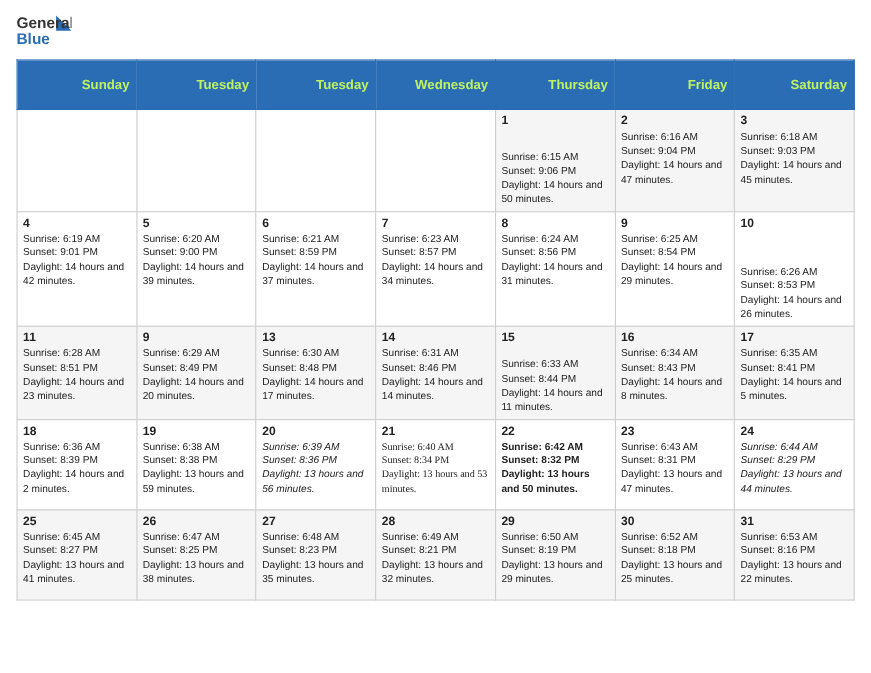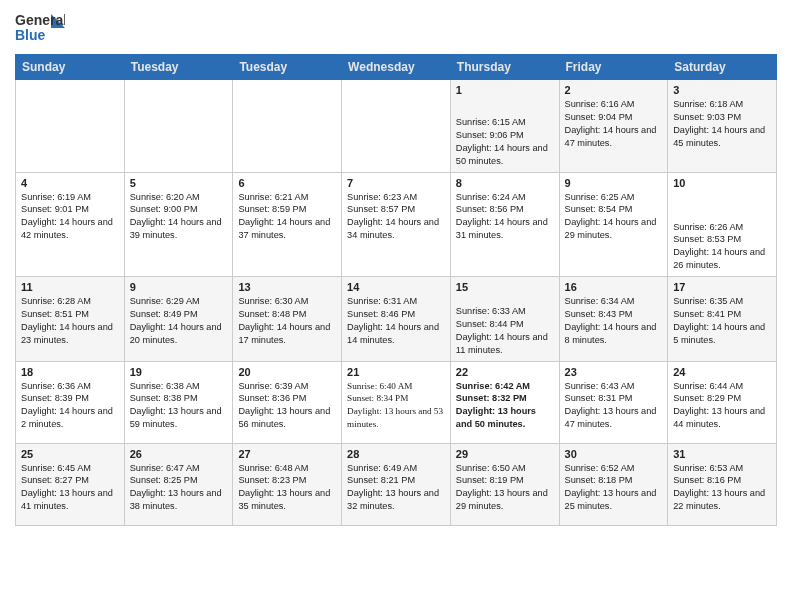--- a/index.html
+++ b/index.html
@@ -37,23 +37,23 @@
       font-size: 14px;
       color: #333;
     }
     table {
       width: 100%;
       border-collapse: collapse;
       table-layout: fixed;
     }
     thead th {
       background-color: #2a6db5;
-      color: #e5e5e5;
-      text-align: left;
-      padding: 5px 6px;
+      color: #bef264;
+      text-align: right;
+      padding: 15px 6px;
       font-size: 12px;
       font-weight: bold;
       border: 1px solid #2a6db5;
     }
     tbody td {
       vertical-align: top;
       border: 1px solid #ccc;
       padding: 4px 5px;
       font-size: 9.5px;
       color: #222;
@@ -230,21 +230,21 @@
 Daylight: 14 hours and 2 minutes.</div>
           </td>
           <td>
             <span class="day-num">19</span>
             <div class="cell-text" style="white-space: pre-line;">Sunrise: 6:38 AM
 Sunset: 8:38 PM
 Daylight: 13 hours and 59 minutes.</div>
           </td>
           <td>
             <span class="day-num">20</span>
-            <div class="cell-text" style="white-space: pre-line;">Sunrise: 6:39 AM
+            <div class="cell-text" style="white-space: pre-line; font-style: italic;">Sunrise: 6:39 AM
 Sunset: 8:36 PM
 Daylight: 13 hours and 56 minutes.</div>
           </td>
           <td>
             <span class="day-num">21</span>
             <div class="cell-text" style="white-space: pre-line; font-family: Liberation Serif, serif;">Sunrise: 6:40 AM
 Sunset: 8:34 PM
 Daylight: 13 hours and 53 minutes.</div>
           </td>
           <td>
@@ -254,21 +254,21 @@
 Daylight: 13 hours and 50 minutes.</div>
           </td>
           <td>
             <span class="day-num">23</span>
             <div class="cell-text" style="white-space: pre-line;">Sunrise: 6:43 AM
 Sunset: 8:31 PM
 Daylight: 13 hours and 47 minutes.</div>
           </td>
           <td>
             <span class="day-num">24</span>
-            <div class="cell-text" style="white-space: pre-line;">Sunrise: 6:44 AM
+            <div class="cell-text" style="white-space: pre-line; font-style: italic;">Sunrise: 6:44 AM
 Sunset: 8:29 PM
 Daylight: 13 hours and 44 minutes.</div>
           </td>
         </tr>
         <tr>
           <td>
             <span class="day-num">25</span>
             <div class="cell-text" style="white-space: pre-line;">Sunrise: 6:45 AM
 Sunset: 8:27 PM
 Daylight: 13 hours and 41 minutes.</div>

